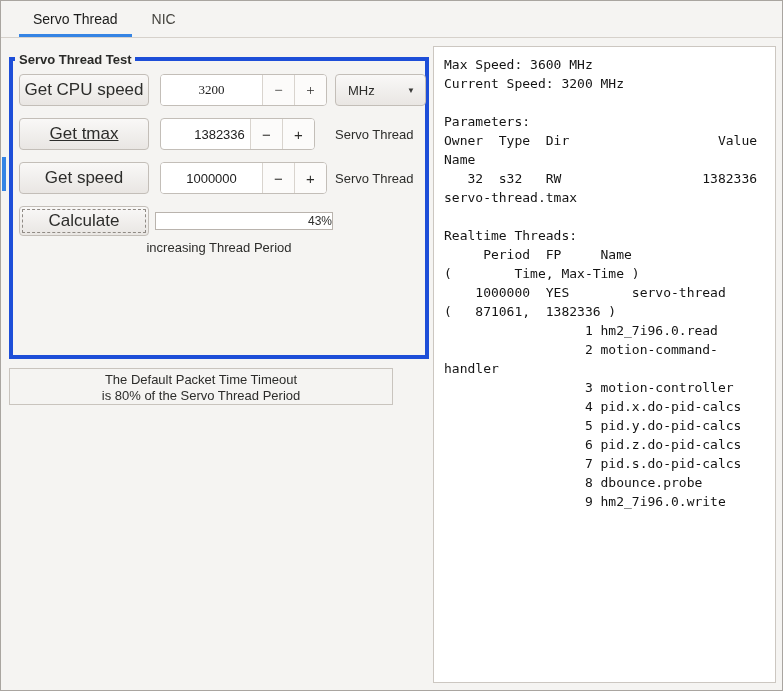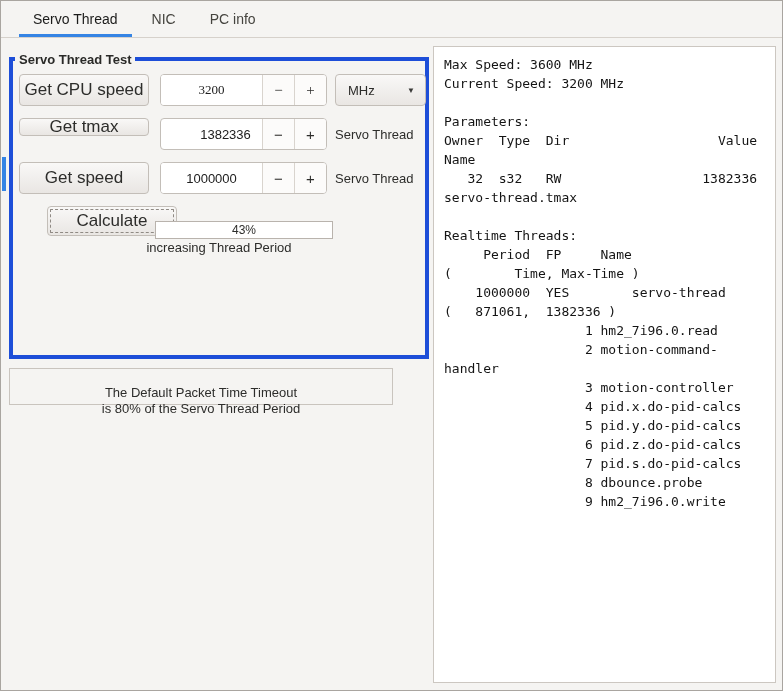--- a/index.html
+++ b/index.html
@@ -38,21 +38,21 @@
     position:absolute; top:-9px; left:2px; background:#f5f4f2;
     padding:0 4px; font-size:13px; font-weight:bold; color:#2a2a28; white-space:nowrap;
   }
 
   .btn {
     position:absolute; display:flex; align-items:center; justify-content:center;
     background:linear-gradient(to bottom,#f9f8f7,#e9e6e3);
     border:1px solid #c3beb8; border-radius:4px;
     font-size:17px; color:#2d2d2b; cursor:pointer; font-family:inherit;
   }
-  .btn.focused { outline:1px dashed #8f8a84; outline-offset:-4px;margin-left:28px; }
+  .btn.focused { outline:1px dashed #8f8a84; outline-offset:-4px; }
 
   .spin {
     position:absolute; display:flex; height:32px;
     border:1px solid #c3beb8; border-radius:4px; background:#ffffff; overflow:hidden;
   }
   .spin-entry {
     flex:1; display:flex; align-items:center; justify-content:center;
     background:#ffffff; font-size:13px; color:#202020; cursor:text;
   }
   .spin-btn {
@@ -70,32 +70,32 @@
   }
   .combo-arrow { font-size:8px; color:#3a3a38; margin-left:8px; }
 
   .side-label {
     position:absolute; height:32px; display:flex; align-items:center;
     font-size:13px; color:#2d2d2b; white-space:nowrap;
   }
 
   .progress {
     position:absolute; background:#ffffff; border:1px solid #b9b3ad;
-    display:flex; align-items:center; justify-content:center;
-    font-size:12px; color:#2d2d2b;margin-top:9px;
+    display:flex; align-items:center; justify-content:flex-end;
+    font-size:12px; color:#2d2d2b;
   }
 
   .hint {
     position:absolute; left:0; top:178px; width:100%;
     text-align:center; font-size:13px; line-height:17px; color:#2d2d2b;
   }
 
   .note {
     position:absolute; left:8px; top:367px; width:384px; height:37px;
-    border:1px solid #c9c4be; padding-top:16px;
+    border:1px solid #c9c4be; padding-top:3px;
     text-align:center; font-size:13px; line-height:16px; color:#2d2d2b;
   }
 
   
   .output {
     position:absolute; left:432px; top:45px; width:343px; height:637px;
     background:#ffffff; border:1px solid #ccc7c1;
     padding:8px 10px; overflow:hidden;
     font-family:"DejaVu Sans Mono", monospace;
     font-size:13px; line-height:19px; color:#141414; white-space:pre;
@@ -106,43 +106,40 @@
 
 <div class="window">
 
   <div class="tabbar">
     <div class="tab active">
       <span>Servo Thread</span>
     </div>
     <div class="tab">
       <span>NIC</span>
     </div>
-    <div class="tab">
-      <span>PC info</span>
-    </div>
   </div>
 
   <div class="accent-bar"></div>
 
   <div class="frame">
     <div class="frame-legend">Servo Thread Test</div>
 
     <button class="btn" style="left:6px; top:13px; width:130px; height:32px;">Get CPU speed</button>
     <div class="spin" style="left:147px; top:13px; width:167px;font-family:Liberation Serif, serif;">
       <div class="spin-entry">3200</div>
       <div class="spin-btn">−</div>
       <div class="spin-btn">+</div>
     </div>
     <div class="combo" style="left:322px; top:13px; width:91px;">
       <span>MHz</span>
       <span class="combo-arrow">▼</span>
     </div>
 
-    <button class="btn" style="left:6px; top:57px; width:130px; height:18px;">Get tmax</button>
-    <div class="spin" style="left:147px; top:57px; width:167px;padding-left:28px;">
+    <button class="btn" style="left:6px; top:57px; width:130px; height:32px;text-decoration:underline;">Get tmax</button>
+    <div class="spin" style="left:147px; top:57px; width:155px;padding-left:28px;">
       <div class="spin-entry">1382336</div>
       <div class="spin-btn">−</div>
       <div class="spin-btn">+</div>
     </div>
     <div class="side-label" style="left:322px; top:57px;">Servo Thread</div>
 
     <button class="btn" style="left:6px; top:101px; width:130px; height:32px;">Get speed</button>
     <div class="spin" style="left:147px; top:101px; width:167px;">
       <div class="spin-entry">1000000</div>
       <div class="spin-btn">−</div>

